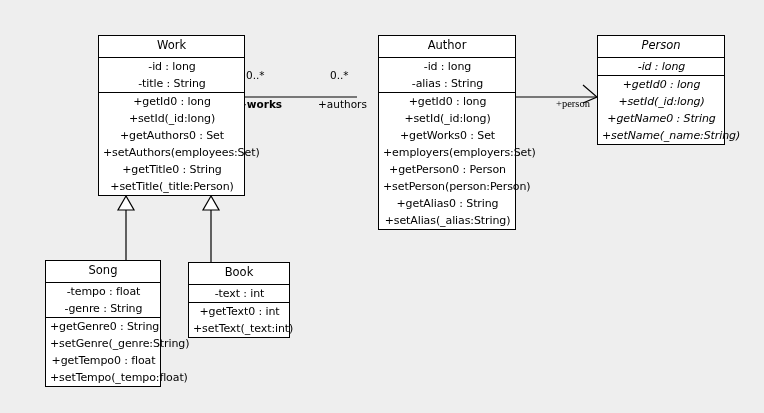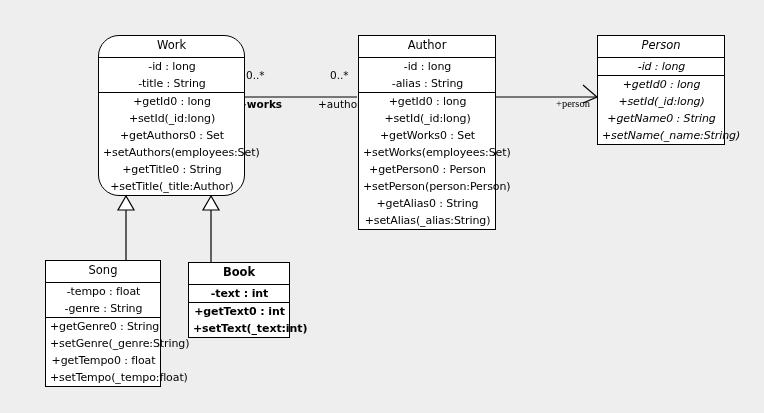--- a/index.html
+++ b/index.html
@@ -88,47 +88,47 @@
     <polygon points="211,196 203,210 219,210" fill="#ffffff" stroke="#000000" stroke-width="1.2"></polygon>
     <line x1="211" y1="210" x2="211" y2="262" stroke="#000000" stroke-width="1.2"></line>
   </svg>
 
   <div class="edge-label" style="left:246px; top:70px;">0..*</div>
   <div class="edge-label" style="left:330px; top:70px;">0..*</div>
   <div class="edge-label" style="left:238px; top:99px;font-weight:bold;">+works</div>
   <div class="edge-label" style="left:318px; top:99px;">+authors</div>
   <div class="edge-label" style="left:556px; top:99px;font-family:Liberation Serif, serif;">+person</div>
 
-  <div class="uml-class" style="left:98px; top:35px; width:147px;border-radius:21px;">
+  <div class="uml-class" style="left:98px; top:35px; width:147px;">
     <div class="class-name">Work</div>
     <div class="compartment attrs">
       <div class="member">-id : long</div>
       <div class="member">-title : String</div>
     </div>
     <div class="compartment methods">
       <div class="member">+getId0 : long</div>
       <div class="member">+setId(_id:long)</div>
       <div class="member">+getAuthors0 : Set</div>
       <div class="member">+setAuthors(employees:Set)</div>
       <div class="member">+getTitle0 : String</div>
-      <div class="member">+setTitle(_title:Author)</div>
+      <div class="member">+setTitle(_title:Person)</div>
     </div>
   </div>
 
-  <div class="uml-class" style="left:358px; top:35px; width:138px;">
+  <div class="uml-class" style="left:378px; top:35px; width:138px;">
     <div class="class-name">Author</div>
     <div class="compartment attrs">
       <div class="member">-id : long</div>
       <div class="member">-alias : String</div>
     </div>
     <div class="compartment methods">
       <div class="member">+getId0 : long</div>
       <div class="member">+setId(_id:long)</div>
       <div class="member">+getWorks0 : Set</div>
-      <div class="member">+setWorks(employees:Set)</div>
+      <div class="member">+employers(employers:Set)</div>
       <div class="member">+getPerson0 : Person</div>
       <div class="member">+setPerson(person:Person)</div>
       <div class="member">+getAlias0 : String</div>
       <div class="member">+setAlias(_alias:String)</div>
     </div>
   </div>
 
   <div class="uml-class" style="left:597px; top:35px; width:128px;font-style:italic;">
     <div class="class-name">Person</div>
     <div class="compartment attrs">
@@ -149,21 +149,21 @@
       <div class="member">-genre : String</div>
     </div>
     <div class="compartment methods">
       <div class="member">+getGenre0 : String</div>
       <div class="member">+setGenre(_genre:String)</div>
       <div class="member">+getTempo0 : float</div>
       <div class="member">+setTempo(_tempo:float)</div>
     </div>
   </div>
 
-  <div class="uml-class" style="left:188px; top:262px; width:102px;font-weight:bold;">
+  <div class="uml-class" style="left:188px; top:262px; width:102px;">
     <div class="class-name">Book</div>
     <div class="compartment attrs">
       <div class="member">-text : int</div>
     </div>
     <div class="compartment methods">
       <div class="member">+getText0 : int</div>
       <div class="member">+setText(_text:int)</div>
     </div>
   </div>
 

